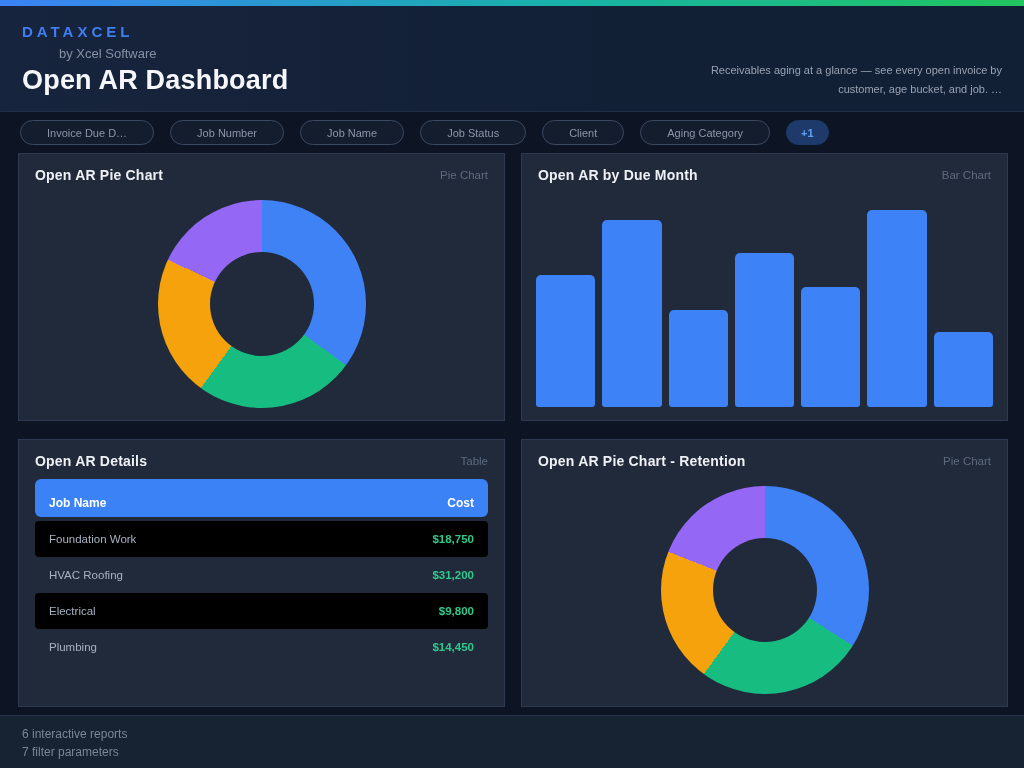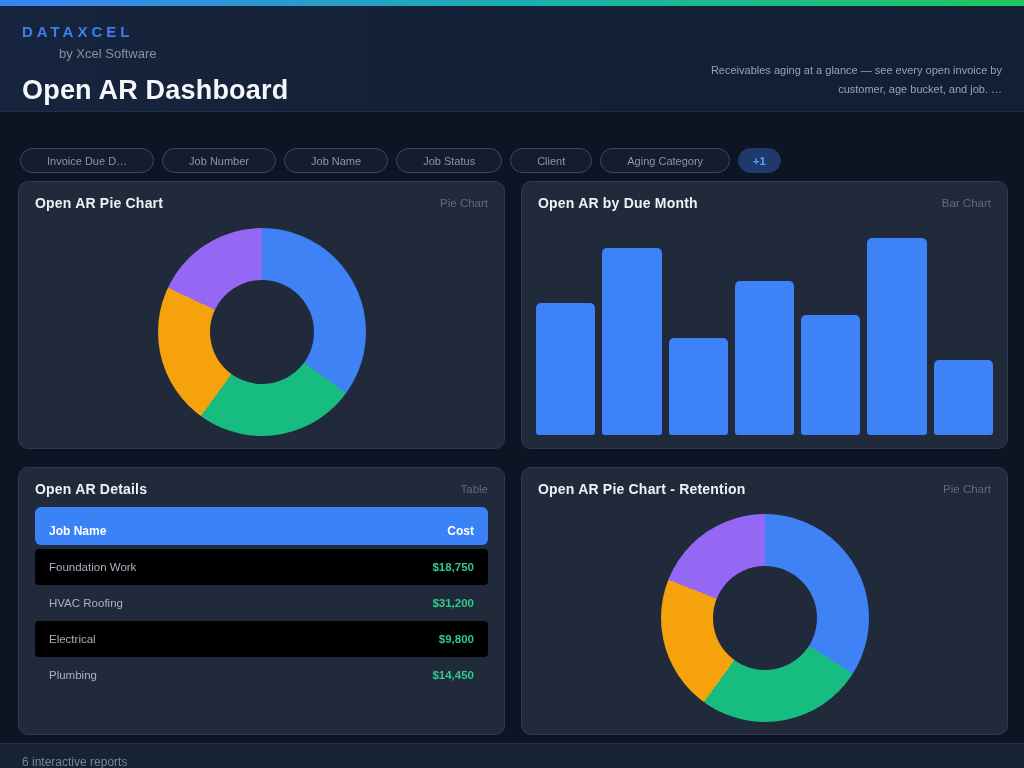--- a/index.html
+++ b/index.html
@@ -7,31 +7,31 @@
   body { font-family:"Liberation Sans","DejaVu Sans",sans-serif; color:#e8ecf3; }
   .app { width:1024px; height:768px; display:flex; flex-direction:column; background:#0d1524; }
 
   
   .accent-bar { height:6px; flex:0 0 6px; background:linear-gradient(90deg,#3b82f6 0%,#18b2a8 55%,#22c55e 100%); }
 
   
   header { flex:0 0 106px; background:linear-gradient(90deg,#17243d 0%,#13203500 60%),#122036; border-bottom:1px solid #222e45; display:flex; justify-content:space-between; align-items:flex-start; padding:17px 22px 0 22px; }
   .brand { color:#3f7ef0; font-size:15px; font-weight:700; letter-spacing:4px; }
   .byline { color:#8591a3; font-size:13px; margin-top:6px;margin-left:37px; }
-  .page-title { color:#f5f7fa; font-size:27px; font-weight:600; margin-top:14px; letter-spacing:.2px; }
+  .page-title { color:#f5f7fa; font-size:27px; font-weight:600; margin-top:4px; letter-spacing:.2px; }
   .header-desc { color:#98a2b2; font-size:11px; line-height:1.7; text-align:right; max-width:330px; margin-top:38px; }
 
   
-  .filters { flex:0 0 41px; display:flex; align-items:center; gap:8px; padding:0 20px;margin-top:28px; }
+  .filters { flex:0 0 41px; display:flex; align-items:center; gap:16px; padding:0 20px; }
   .chip { height:25px; display:inline-flex; align-items:center; justify-content:center; padding:0 26px; border:1px solid #3a4860; border-radius:13px; background:rgba(28,39,58,.45); color:#8b96a8; font-size:11px; white-space:nowrap; cursor:pointer; }
   .chip.overflow { background:#1d3a6b; border-color:#1d3a6b; color:#5ea0f8; padding:0 14px; font-weight:600; }
 
   
   main.grid { flex:1 1 auto; display:grid; grid-template-columns:487px 487px; grid-template-rows:268px 268px; gap:18px 16px; padding:0 18px 8px 18px; }
-  .panel { background:#212a3a; border:1px solid #2e3a50; border-radius:10px; display:flex; flex-direction:column; overflow:hidden; }
+  .panel { background:#212a3a; border:1px solid #2e3a50; border-radius:0; display:flex; flex-direction:column; overflow:hidden; }
   .panel-head { display:flex; justify-content:space-between; align-items:center; padding:13px 16px 4px 16px; }
   .panel-head h2 { font-size:14px; font-weight:600; color:#eef1f6; letter-spacing:.2px; }
   .ptype { font-size:11.5px; color:#5e6a7e; }
   .panel-body { flex:1 1 auto; position:relative; }
 
   
   .center-body { display:flex; align-items:center; justify-content:center; }
   .donut { width:208px; height:208px; border-radius:50%; position:relative; }
   .donut .hole { position:absolute; left:52px; top:52px; width:104px; height:104px; border-radius:50%; background:#212a3a; }
 

